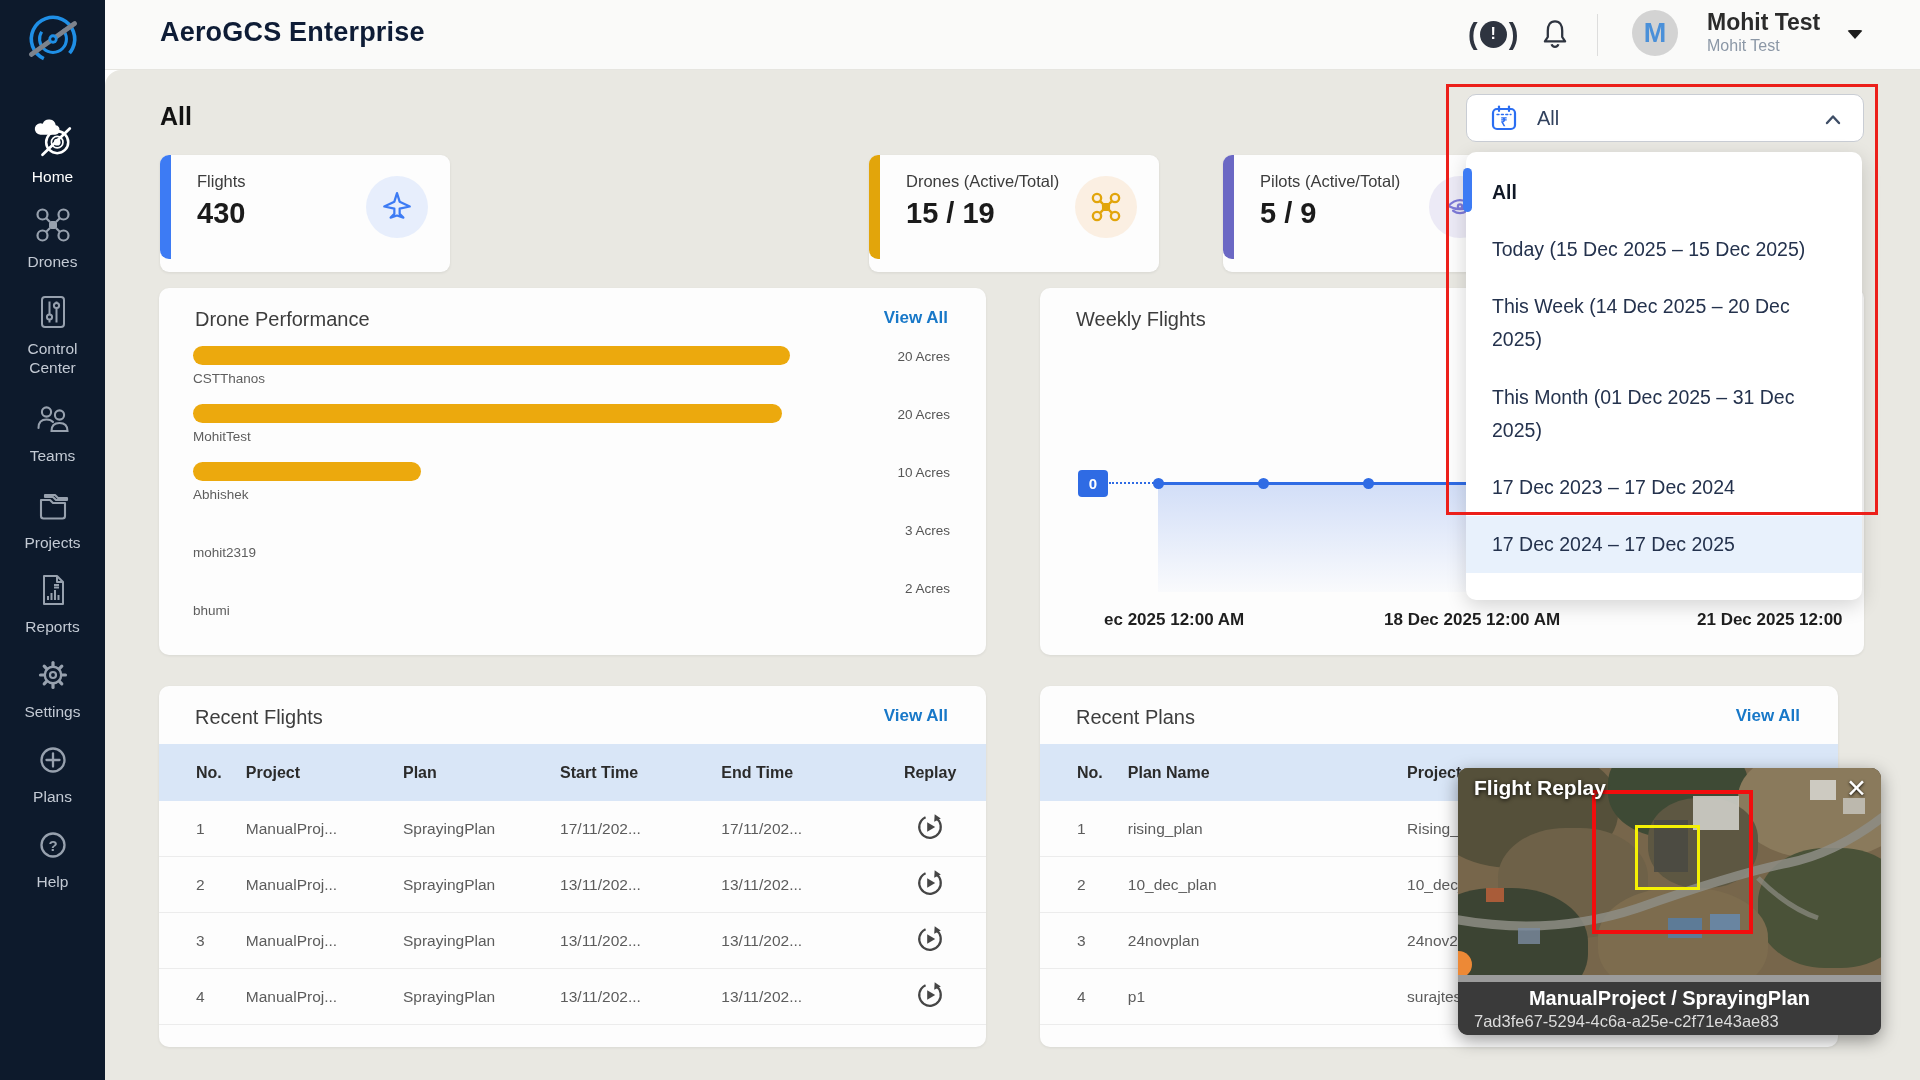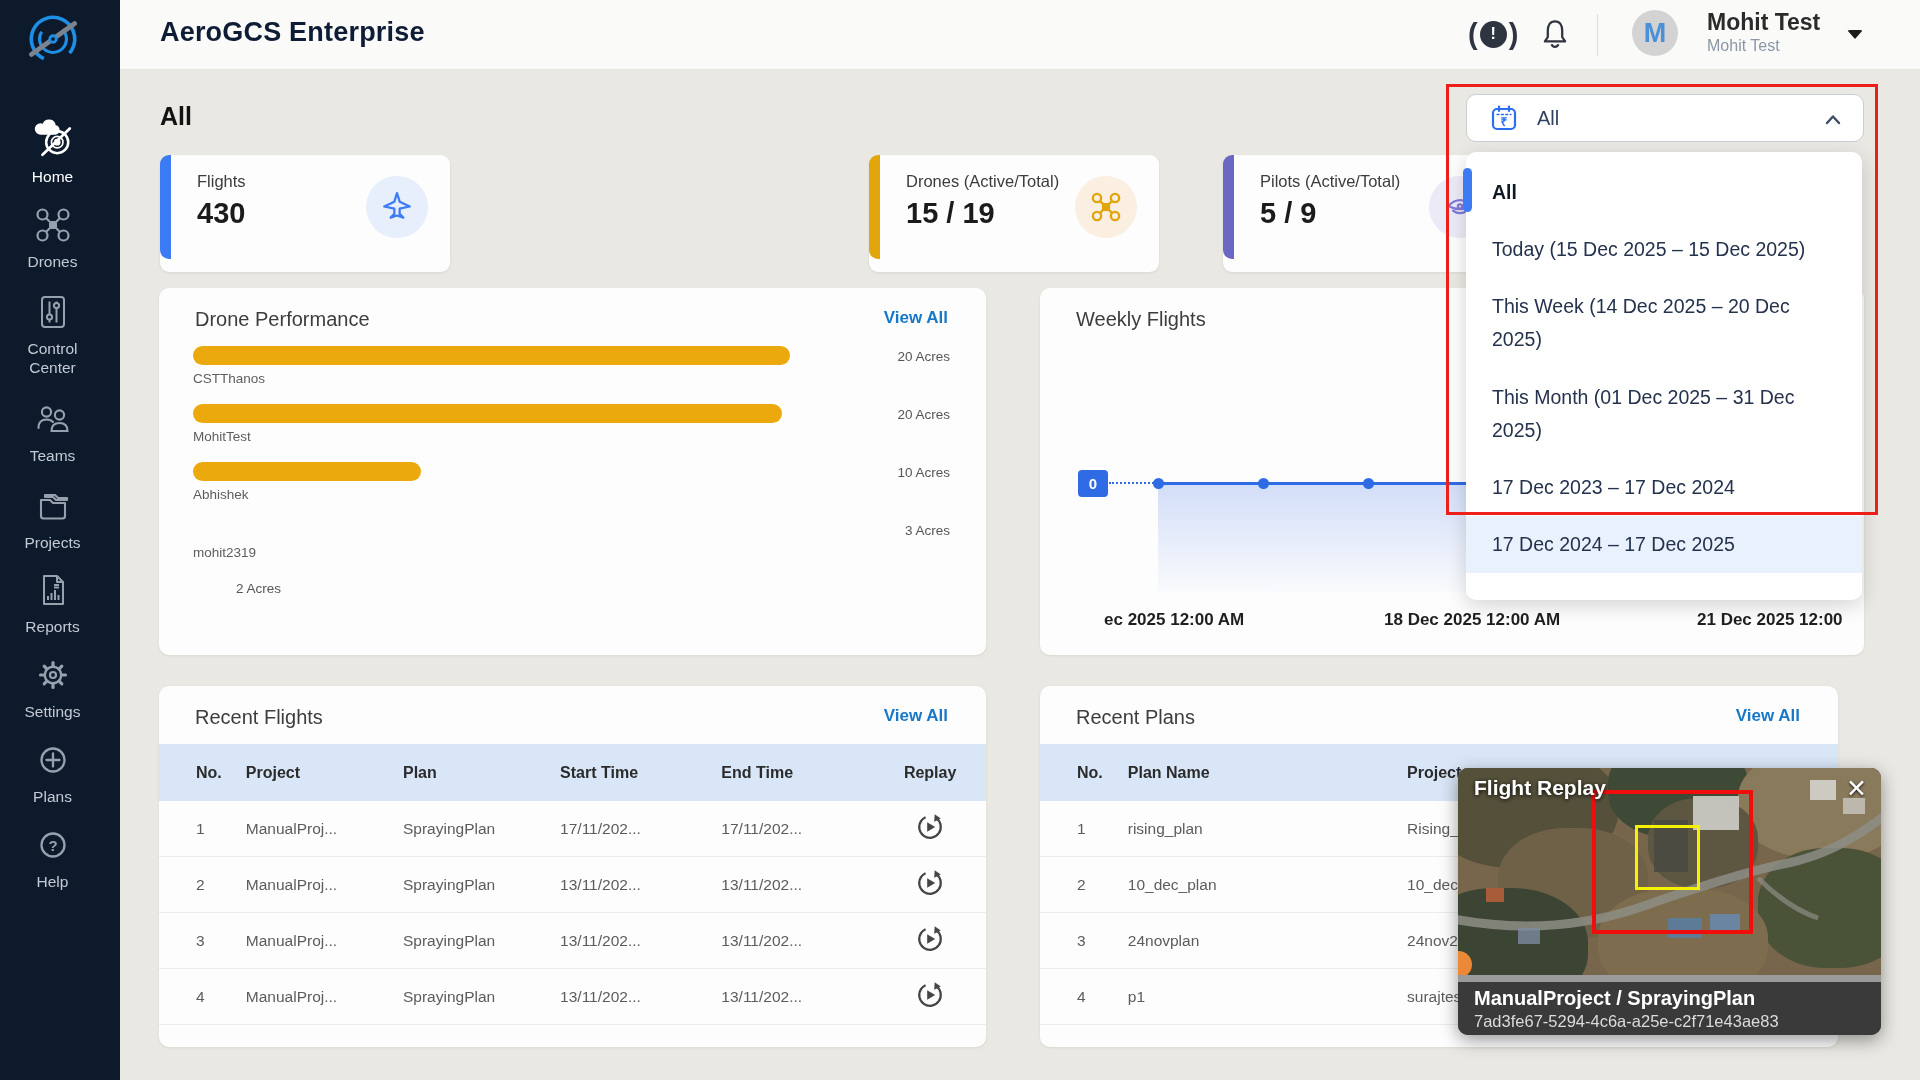--- a/index.html
+++ b/index.html
@@ -1,20 +1,20 @@
 <!DOCTYPE html>
 <html><head>
 <meta charset="utf-8">
 <style>
   * { margin:0; padding:0; box-sizing:border-box; }
   body { font-family:"Liberation Sans", sans-serif; background:#fff; }
   #screen { position:relative; width:1920px; height:1080px; overflow:hidden; background:#fff; }
 
   
-  .sidebar { position:absolute; left:0; top:0; width:120px; height:1080px; background:#0D1A2C; z-index:100; }
+  .sidebar { position:absolute; left:0; top:0; width:105px; height:1080px; background:#0D1A2C; z-index:100; }
   .logo { position:absolute; left:22px; top:8px; width:62px; height:62px; }
   .nav-item { position:absolute; left:0; width:105px; display:flex; flex-direction:column; align-items:center; cursor:pointer; }
   .nav-item .nav-label { margin-top:3px; font-size:15.5px; color:#c3cad4; text-align:center; line-height:1.25; width:96px; }
   .nav-item.active .nav-label { color:#ffffff; }
 
   
   .header { position:absolute; left:105px; top:0; width:1815px; height:70px; background:#fafaf9; border-bottom:1px solid #e6e5e0; z-index:40; }
   .app-title { position:absolute; left:55px; top:17px; font-size:27px; font-weight:700; color:#0e1c36; letter-spacing:0.2px; }
   .alert-wrap { position:absolute; left:1363px; top:19px; display:flex; align-items:center; gap:2px; cursor:pointer; }
   .paren { font-size:29px; font-weight:600; color:#2E3440; line-height:30px; }
@@ -93,21 +93,21 @@
   
   .replay-popup { position:absolute; left:1458px; top:768px; width:423px; height:267px; background:#3a3a3a; border-radius:10px; overflow:hidden; box-shadow:0 5px 18px rgba(0,0,0,0.4); z-index:90; }
   .rp-map { position:absolute; left:0; top:0; width:423px; height:207px; background:#77664b; overflow:hidden; }
   .rp-title { position:absolute; left:16px; top:8px; font-size:21px; font-weight:700; color:#fff; text-shadow:0 1px 4px rgba(0,0,0,0.9); z-index:5; }
   .rp-close { position:absolute; right:14px; top:6px; font-size:25px; color:#fff; text-shadow:0 1px 3px rgba(0,0,0,0.9); cursor:pointer; z-index:6; }
   .rp-red-rect { position:absolute; left:134px; top:22px; width:161px; height:144px; border:4px solid #f20d0d; z-index:4; }
   .rp-yellow-rect { position:absolute; left:177px; top:57px; width:65px; height:65px; border:3px solid #f5f104; z-index:4; }
   .rp-marker { position:absolute; left:-13px; top:183px; width:27px; height:27px; border-radius:50%; background:#ED8936; z-index:5; }
   .rp-strip { position:absolute; left:0; top:207px; width:423px; height:7px; background:#9b9b9b; }
   .rp-textbar { position:absolute; left:0; top:214px; width:423px; height:53px; background:#3a3a3a; padding:5px 16px 0; }
-  .rp-line1 { font-size:20px; font-weight:700; color:#fff; }
+  .rp-line1 { font-size:20px; font-weight:700; color:#fff;text-align:center; }
   .rp-line2 { font-size:16.5px; color:#dcdcdc; margin-top:2px; }
   .blob { position:absolute; border-radius:45%; }
 </style>
 </head>
 <body>
 
 <div id="screen">
 
   <div class="sidebar">
     <div class="logo">
@@ -361,20 +361,24 @@
         <div class="dp-val">10 Acres</div>
       </div>
       <div class="dp-row">
         <div class="dp-left">
           <div class="dp-bar" style="width: 0px;"></div>
           <div class="dp-name">mohit2319</div>
         </div>
         <div class="dp-val">3 Acres</div>
       </div>
       <div class="dp-row">
+        <div class="dp-left">
+          <div class="dp-bar" style="width: 0px;"></div>
+          <div class="dp-name">bhumi</div>
+        </div>
         <div class="dp-val">2 Acres</div>
       </div>
     </div>
   </div>
 
   <div class="panel" id="wf-panel">
     <div class="panel-title">Weekly Flights</div>
     <div class="wf-fill"></div>
     <div class="wf-line"></div>
     <div class="wf-dotted"></div>

